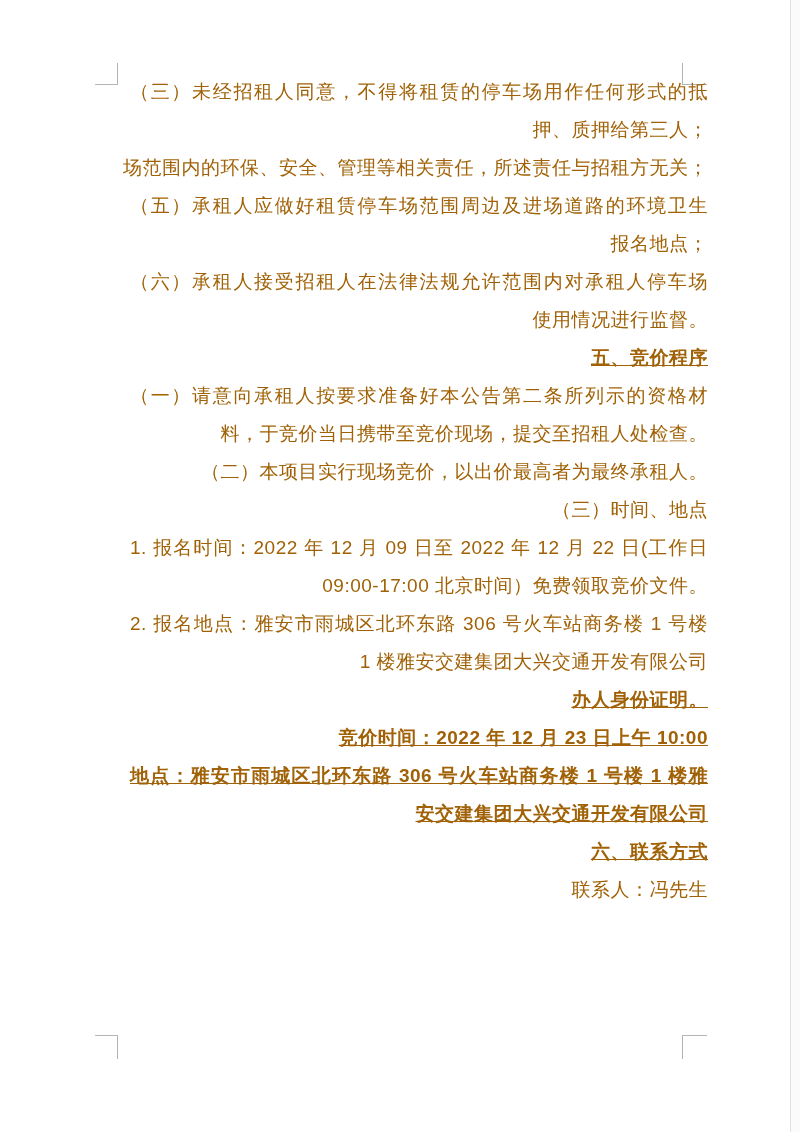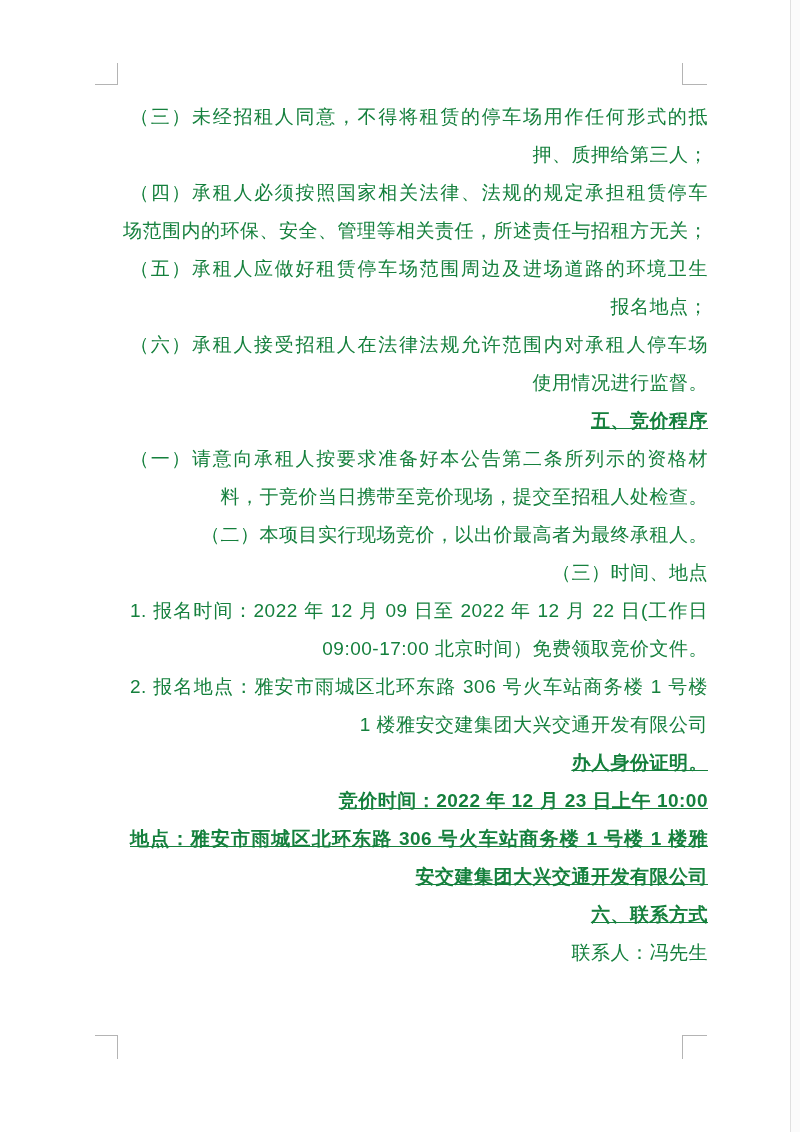--- a/index.html
+++ b/index.html
@@ -16,23 +16,23 @@
   .page {
     position: relative;
     width: 800px;
     height: 1132px;
     background: #ffffff;
   }
   
   .doc-text {
     position: absolute;
     left: 92px;
-    top: 98px;
+    top: 73px;
     width: 616px;
-    color: #15803d;
+    color: #a16207;
   }
   .line {
     height: 38px;
     line-height: 38px;
     font-size: 19px;
     letter-spacing: 0.5px;
     white-space: normal;
     overflow: visible;
     text-align: right;
   }
@@ -72,21 +72,20 @@
 
 <div class="page">
   <div class="mark tl"></div>
   <div class="mark tr"></div>
   <div class="mark bl"></div>
   <div class="mark br"></div>
 
   <div class="doc-text">
       <div class="line indent jfull">（三）未经招租人同意，不得将租赁的停车场用作任何形式的抵</div>
       <div class="line">押、质押给第三人；</div>
-      <div class="line indent jfull">（四）承租人必须按照国家相关法律、法规的规定承担租赁停车</div>
       <div class="line">场范围内的环保、安全、管理等相关责任，所述责任与招租方无关；</div>
       <div class="line indent jfull">（五）承租人应做好租赁停车场范围周边及进场道路的环境卫生</div>
       <div class="line">报名地点；</div>
       <div class="line indent jfull">（六）承租人接受招租人在法律法规允许范围内对承租人停车场</div>
       <div class="line">使用情况进行监督。</div>
       <div class="line indent bold">五、竞价程序</div>
       <div class="line indent jfull">（一）请意向承租人按要求准备好本公告第二条所列示的资格材</div>
       <div class="line">料，于竞价当日携带至竞价现场，提交至招租人处检查。</div>
       <div class="line indent">（二）本项目实行现场竞价，以出价最高者为最终承租人。</div>
       <div class="line indent">（三）时间、地点</div>

